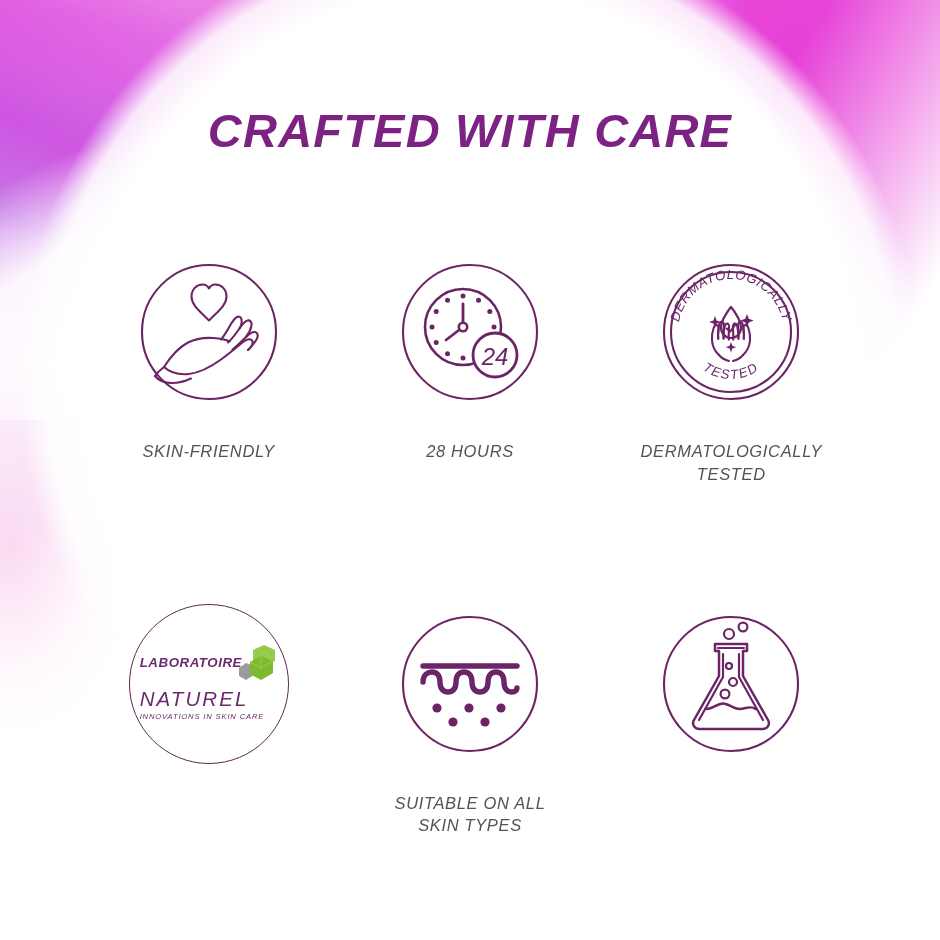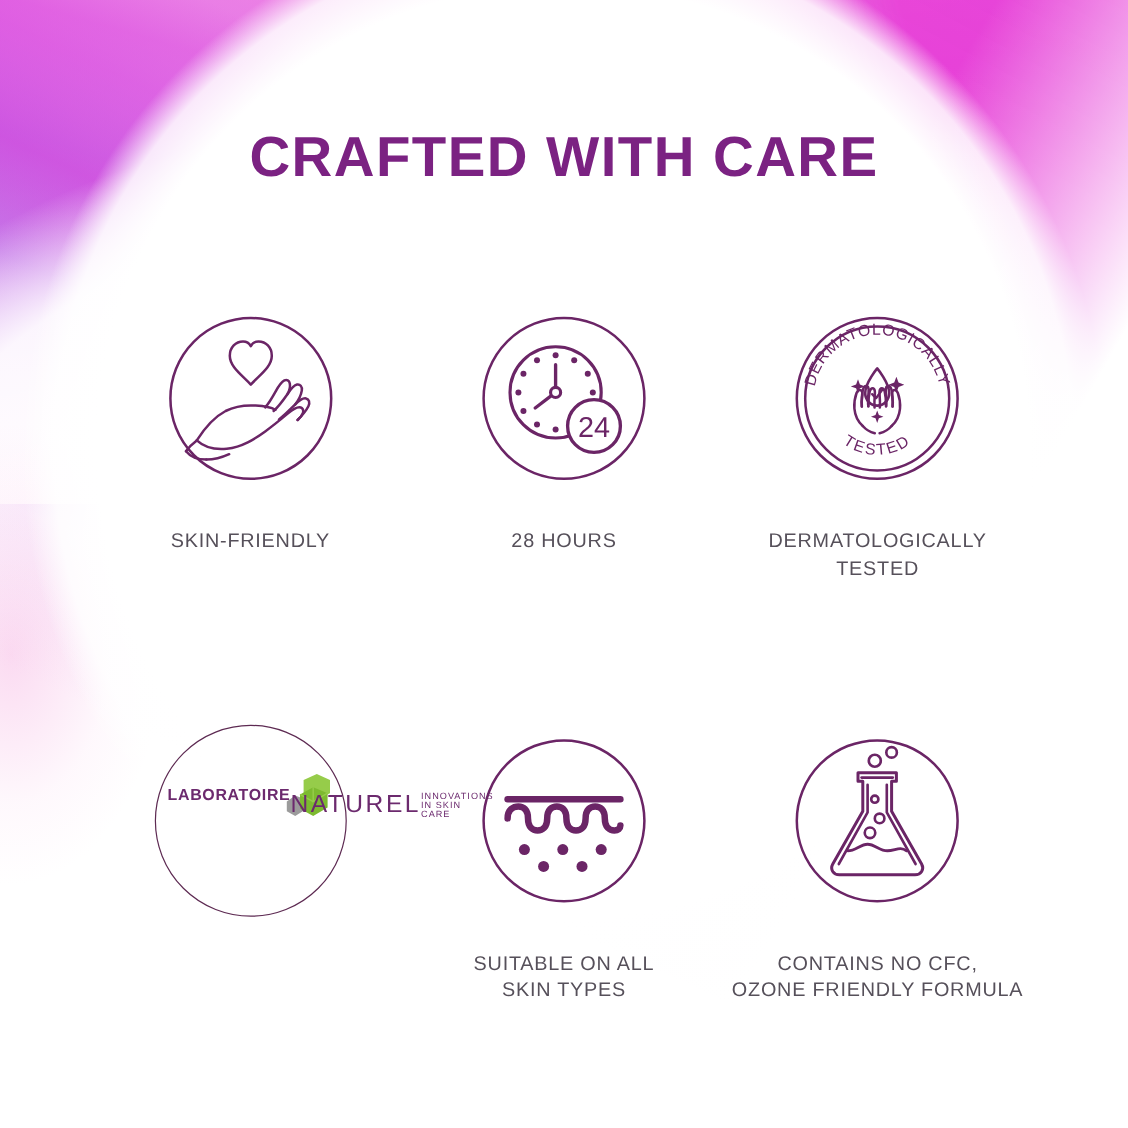--- a/index.html
+++ b/index.html
@@ -11,20 +11,21 @@
   body {
     font-family: "Liberation Sans", sans-serif;
   }
 
   #poster {
     position: relative;
     width: 940px;
     height: 940px;
     overflow: hidden;
     background: #f0abfc;
+    font-style: italic;
   }
 
   
   .bg-layer {
     position: absolute;
     inset: 0;
     pointer-events: none;
   }
 
   
@@ -235,36 +236,36 @@
     position: absolute; inset: 0;
     border: 1.9px solid #5d2a52;
     border-radius: 50%;
     box-sizing: border-box;
   }
   .logo-inner {
     position: absolute;
     left: 11px; right: 11px;
     top: 52px;
     display: flex;
-    flex-direction: row;
+    flex-direction: column;
     align-items: flex-start;
   }
   .logo-line1 {
     font-size: 13.3px;
     font-weight: bold;
     letter-spacing: 0.55px;
     color: #6c2a6e;
     line-height: 1;
   }
   .logo-line2 {
     font-size: 20.5px;
     letter-spacing: 2.1px;
     color: #6c2a6e;
     line-height: 1.05;
-    margin-top: 4px;
+    margin-top: 19px;
   }
   .logo-line3 {
     font-size: 7.6px;
     letter-spacing: 0.85px;
     color: #6c2a6e;
     margin-top: 4px;
     line-height: 1;
   }
   .logo-cubes {
     position: absolute;
@@ -473,19 +474,17 @@
             <path d="M55.5 105 C 62 105 66 99.5 72 99.5 C 78 99.5 82 105 88.5 105
                      C 95 105 99 101 104.5 105" stroke-width="2.4"></path>
 
             <circle cx="78" cy="62" r="3" stroke-width="2.2"></circle>
             <circle cx="82" cy="78" r="4" stroke-width="2.2"></circle>
             <circle cx="74" cy="90" r="4.4" stroke-width="2.2"></circle>
             <circle cx="78" cy="30" r="5" stroke-width="2.2"></circle>
             <circle cx="92" cy="23" r="4.4" stroke-width="2.2"></circle>
           </svg>
         </div>
-        <div class="feature-label">CONTAINS NO CFC,
-OZONE FRIENDLY FORMULA</div>
       </div>
 
     </div>
   </div>
 </div>
 
 </body></html>

